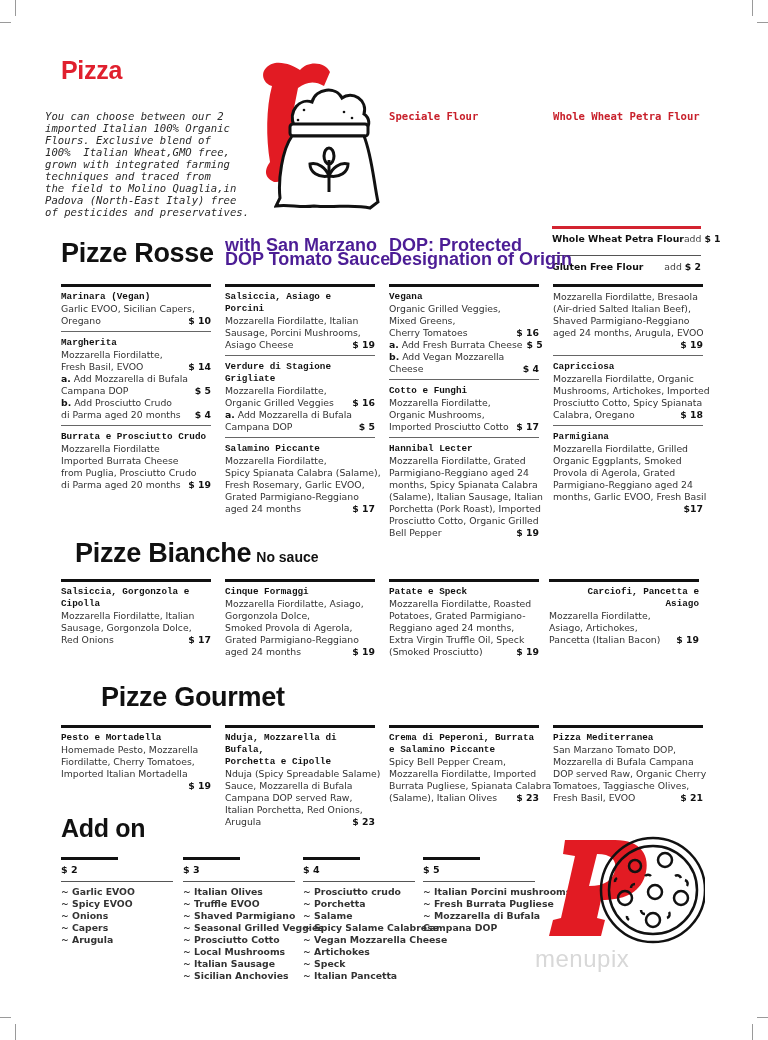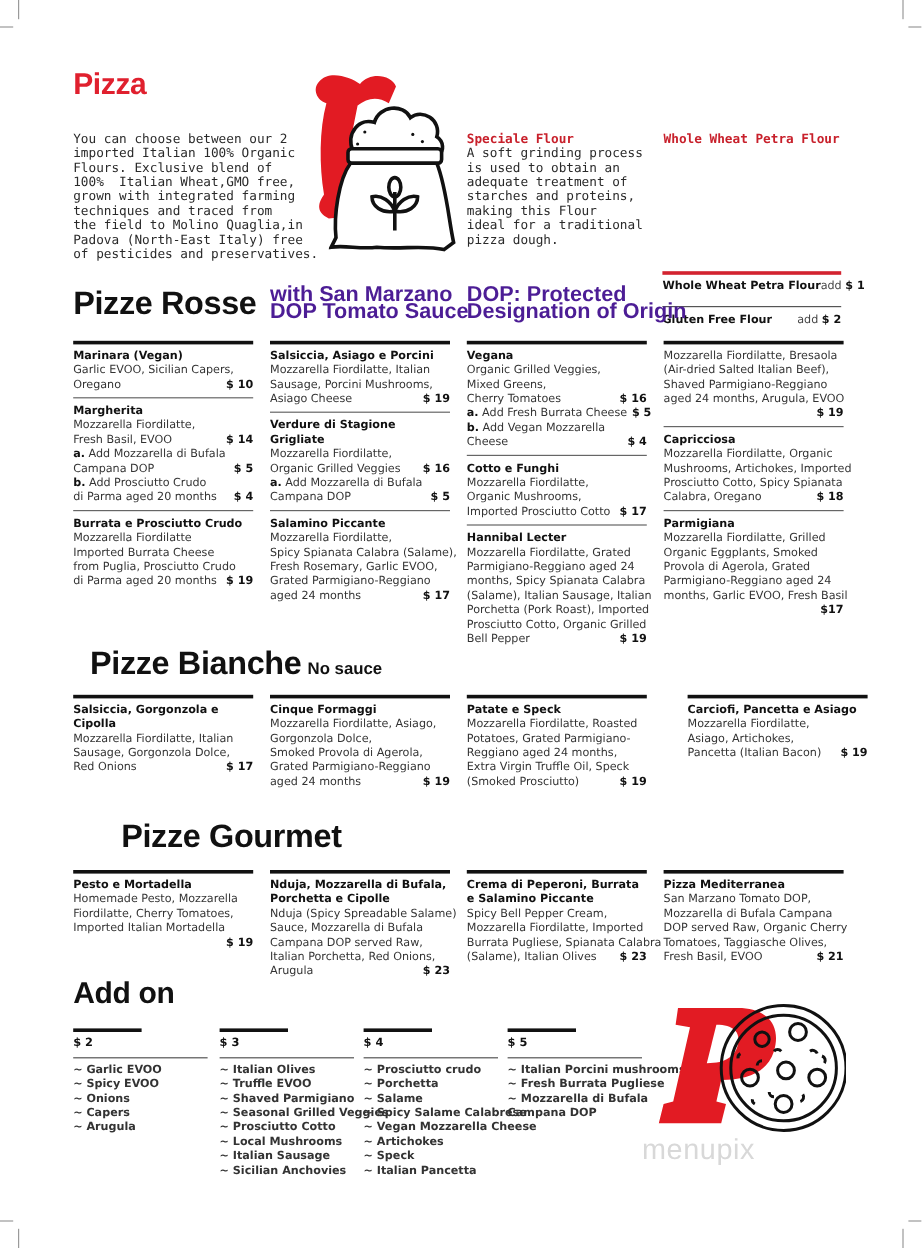--- a/index.html
+++ b/index.html
@@ -17,21 +17,21 @@
 
   .section-title { font-family: "Liberation Sans", sans-serif; font-weight: 700; font-size: 27px; color: #111; letter-spacing: -0.3px; white-space: nowrap; }
   .section-sub-red { font-family: "Liberation Sans", sans-serif; font-weight: 700; font-size: 18px; color: #4c1d95; line-height: 14px; }
   .section-sub-black { font-family: "Liberation Sans", sans-serif; font-weight: 700; font-size: 14px; color: #111; }
 
   .col { position: absolute; width: 150px; }
   .rule-thick { height: 3px; background: #111; margin-bottom: 4px; }
   .rule-thin { height: 1px; background: #666; margin: 4px 0 5px 0; }
 
   .item { font-family: "DejaVu Sans", sans-serif; font-size: 9.3px; line-height: 12px; color: #333; }
-  .item-name { font-weight: 700; color: #111; font-size: 9.3px; }
+  .item-name { font-weight: 700; color: #111; font-size: 9.3px; font-family: Liberation Mono, monospace; }
   .item-line { display: flex; justify-content: space-between; white-space: nowrap; }
   .price { font-weight: 700; color: #111; margin-left: 4px; }
   .opt-letter { font-weight: 700; color: #111; }
 
   .flour-box { position: absolute; left: 552px; top: 226px; width: 149px; }
   .flour-red { height: 3px; background: #d32330; margin-bottom: 4px; }
   .flour-row { display: flex; justify-content: space-between; font-size: 9.3px; line-height: 12px; white-space: nowrap; }
   .flour-row b { font-weight: 700; color: #111; }
   .flour-add { color: #444; }
   .flour-thin { height: 1px; background: #555; margin: 10px 0 5px 0; }
@@ -51,21 +51,21 @@
 <div class="crop" style="left:0;top:22px;width:11px;height:1px;"></div>
 <div class="crop" style="left:752px;top:0;width:1px;height:16px;"></div>
 <div class="crop" style="left:757px;top:22px;width:11px;height:1px;"></div>
 <div class="crop" style="left:0;top:1017px;width:11px;height:1px;"></div>
 <div class="crop" style="left:15px;top:1024px;width:1px;height:16px;"></div>
 <div class="crop" style="left:757px;top:1017px;width:11px;height:1px;"></div>
 <div class="crop" style="left:752px;top:1024px;width:1px;height:16px;"></div>
 
 <div class="abs title-pizza">Pizza</div>
 
-<div class="abs mono" style="left:61px;top:110px;">You can choose between our 2
+<div class="abs mono" style="left:45px;top:110px;font-style:italic;">You can choose between our 2
 imported Italian 100% Organic
 Flours. Exclusive blend of
 100%  Italian Wheat,GMO free,
 grown with integrated farming
 techniques and traced from
 the field to Molino Quaglia,in
 Padova (North-East Italy) free
 of pesticides and preservatives.</div>
 
 <div class="abs" style="left:252px;top:58px;width:130px;height:160px;">
@@ -82,27 +82,20 @@
     <path d="M18 56 C8 70,4 100,6 118 L2 126 C14 124,26 128,40 126 C60 128,80 124,96 128 L104 122 C100 104,98 76,90 56 Z" fill="#fff" stroke="#111" stroke-width="3"></path>
     <path d="M55 112 L55 80" stroke="#111" stroke-width="3"></path>
     <ellipse cx="55" cy="76" rx="5" ry="8" fill="none" stroke="#111" stroke-width="3"></ellipse>
     <path d="M55 96 C44 98,36 92,36 84 C44 82,52 88,55 96 Z" fill="none" stroke="#111" stroke-width="3"></path>
     <path d="M55 96 C66 98,74 92,74 84 C66 82,58 88,55 96 Z" fill="none" stroke="#111" stroke-width="3"></path>
   </svg>
 </div>
 
 <div class="abs" style="left:389px;top:110px;">
   <div class="mono-head">Speciale Flour</div>
-  <div class="mono">A soft grinding process
-is used to obtain an
-adequate treatment of
-starches and proteins,
-making this Flour
-ideal for a traditional
-pizza dough.</div>
 </div>
 <div class="abs" style="left:553px;top:110px;">
   <div class="mono-head">Whole Wheat Petra Flour</div>
 </div>
 
 <div class="flour-box">
   <div class="flour-red"></div>
   <div class="flour-row">
     <b>Whole Wheat Petra Flour</b>
     <span><span class="flour-add">add</span> <b>$ 1</b></span>
@@ -419,21 +412,21 @@
       </div>
       <div class="item-line">
         <span>Extra Virgin Truffle Oil, Speck</span>
       </div>
       <div class="item-line">
         <span>(Smoked Prosciutto)</span>
         <span class="price">$ 19</span>
       </div>
     </div>
   </div>
-<div class="col" id="bianche-3" style="left:573px;top:579px;">
+<div class="col" id="bianche-3" style="left:549px;top:579px;text-align:right;">
     <div class="rule-thick"></div>
     <div class="item">
       <div class="item-name">Carciofi, Pancetta e Asiago</div>
       <div class="item-line">
         <span>Mozzarella Fiordilatte,</span>
       </div>
       <div class="item-line">
         <span>Asiago, Artichokes,</span>
       </div>
       <div class="item-line">

